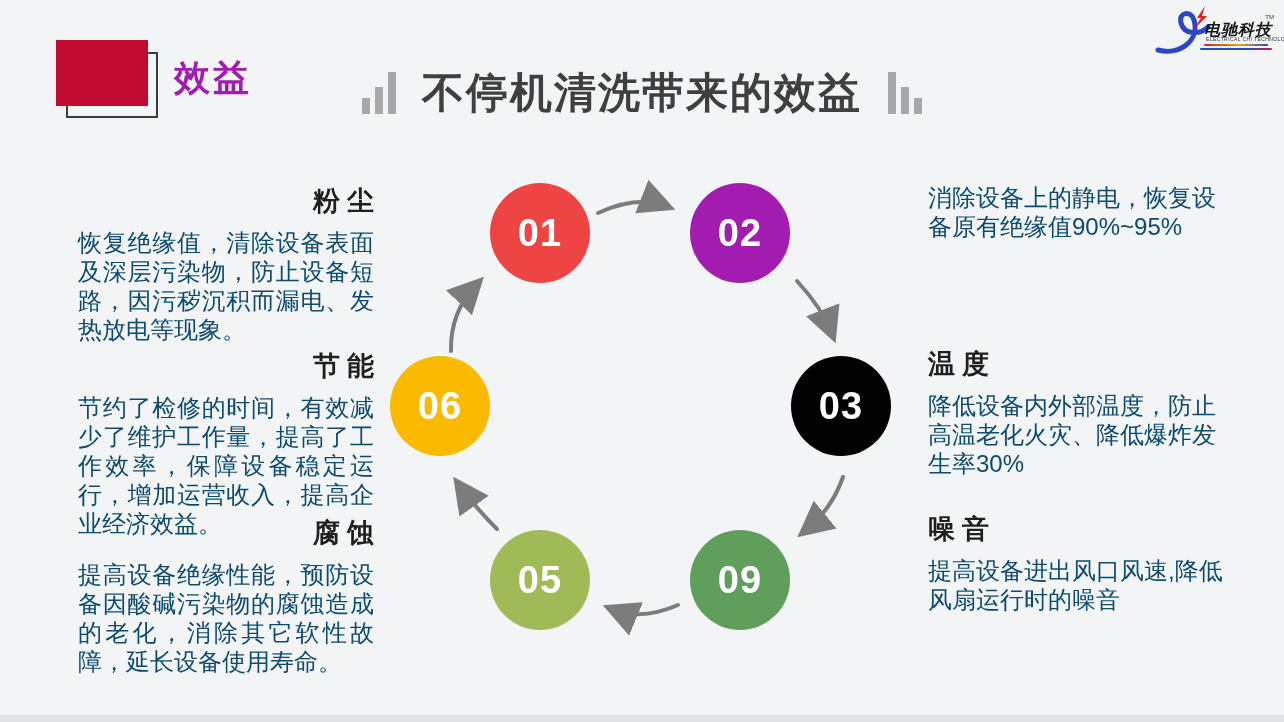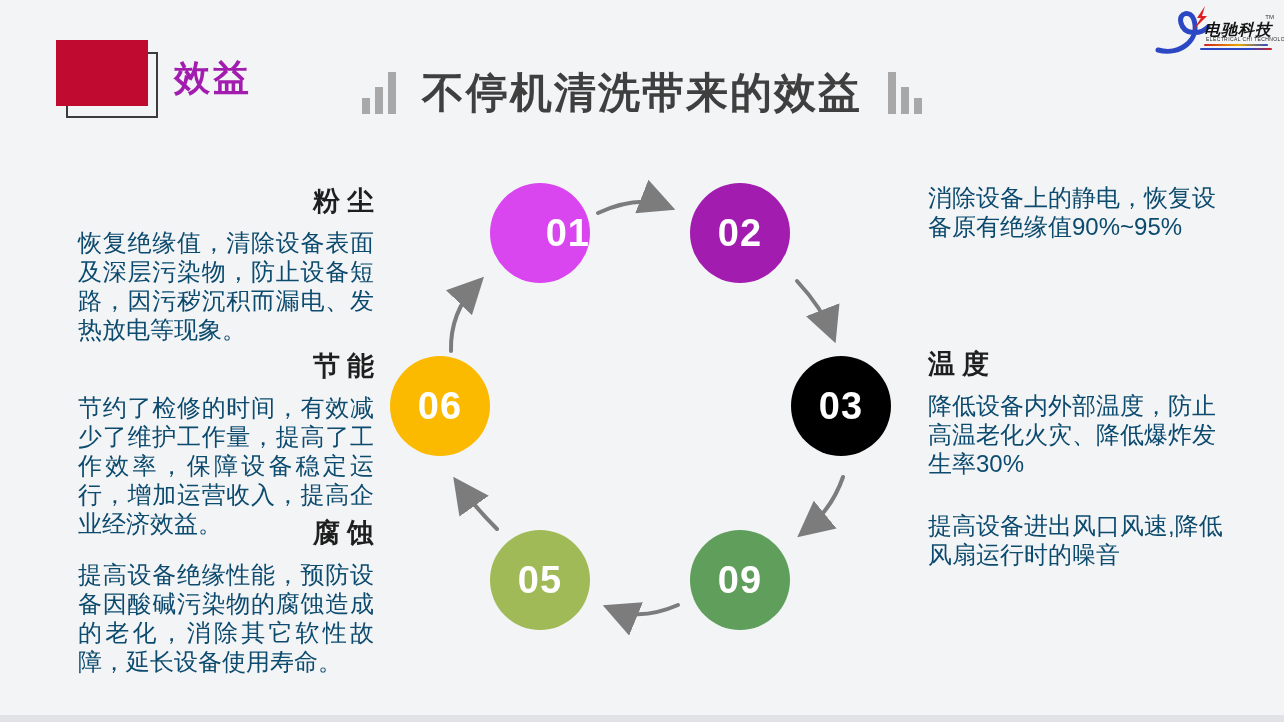--- a/index.html
+++ b/index.html
@@ -158,40 +158,41 @@
 </div>
 
 <div class="block right-side pos-jingdian">
   <p>消除设备上的静电，恢复设备原有绝缘值90%~95%</p>
 </div>
 <div class="block right-side pos-wendu">
   <h2>温度</h2>
   <p>降低设备内外部温度，防止高温老化火灾、降低爆炸发生率30%</p>
 </div>
 <div class="block right-side pos-zaoyin">
+  <h2>噪音</h2>
   <p>提高设备进出风口风速,降低风扇运行时的噪音</p>
 </div>
 
 <svg class="arrows-svg" width="1284" height="722" viewBox="0 0 1284 722">
   <defs>
     <marker id="ah" markerWidth="9" markerHeight="9" refX="6.5" refY="4.5" orient="auto">
       <path d="M0,0 L9,4.5 L0,9 z" fill="#7c7c7c"></path>
     </marker>
   </defs>
   <g stroke="#7c7c7c" stroke-width="4" fill="none" stroke-linecap="round">
     <path d="M598 213 Q 638 195 666 206" marker-end="url(#ah)"></path>
     <path d="M797 281 Q 822 308 832 334" marker-end="url(#ah)"></path>
     <path d="M843 477 Q 832 509 805 531" marker-end="url(#ah)"></path>
     <path d="M678 605 Q 641 621 612 609" marker-end="url(#ah)"></path>
     <path d="M497 529 Q 474 506 459 485" marker-end="url(#ah)"></path>
     <path d="M451 351 Q 450 312 477 284" marker-end="url(#ah)"></path>
   </g>
 </svg>
 
-<div class="circle pos-c1" style="background-color: #d946ef; justify-content: flex-end;">
+<div class="circle pos-c1" style="background-color: #ef4444;">
   <span>01</span>
 </div>
 <div class="circle pos-c2" style="background-color: #a21caf;">
   <span>02</span>
 </div>
 <div class="circle pos-c3" style="background-color: #000000;">
   <span>03</span>
 </div>
 <div class="circle pos-c4" style="background-color: rgb(95, 158, 91);">
   <span>09</span>

